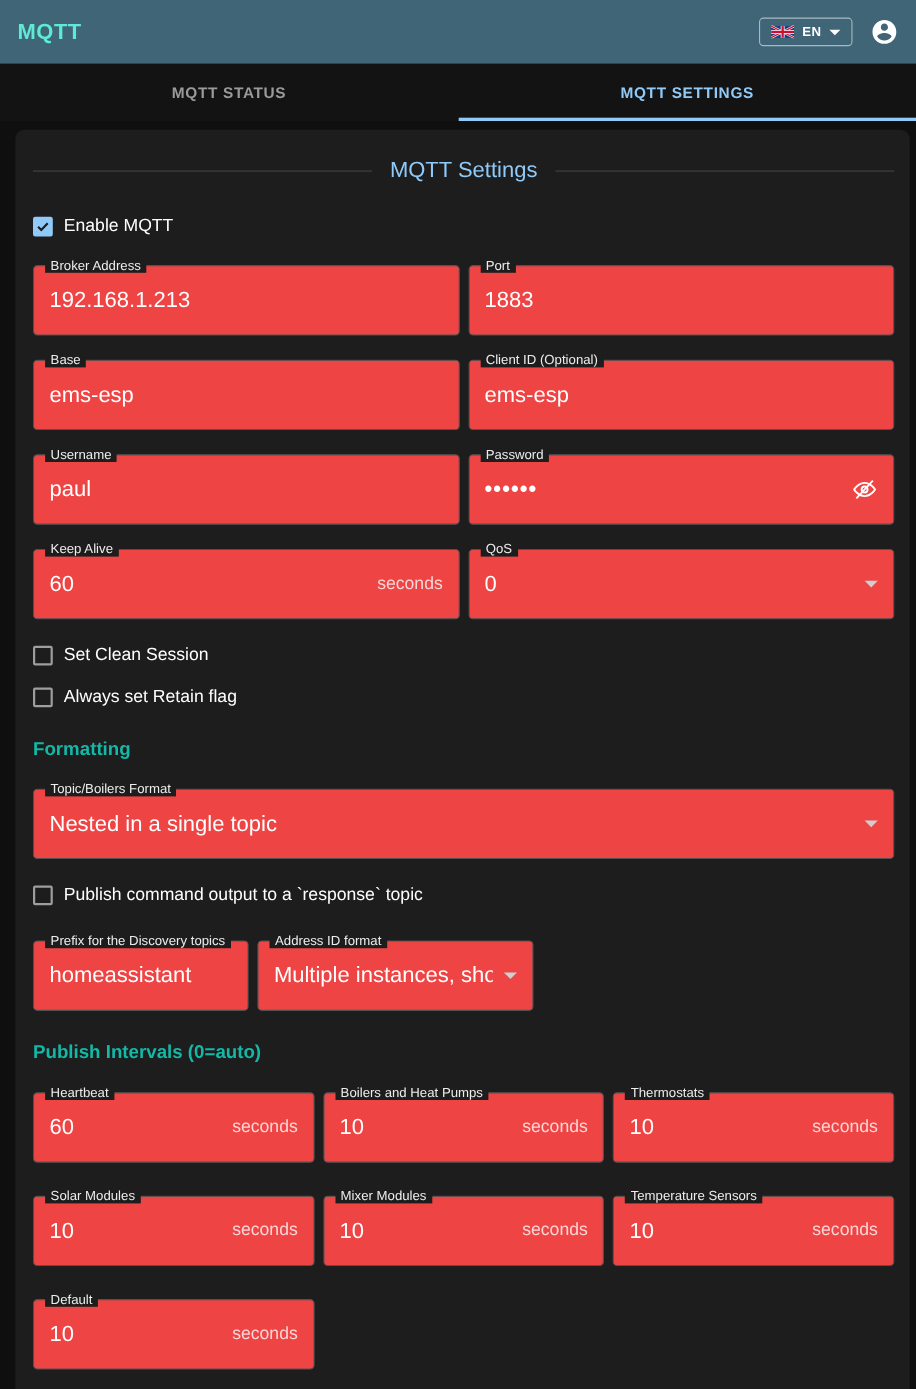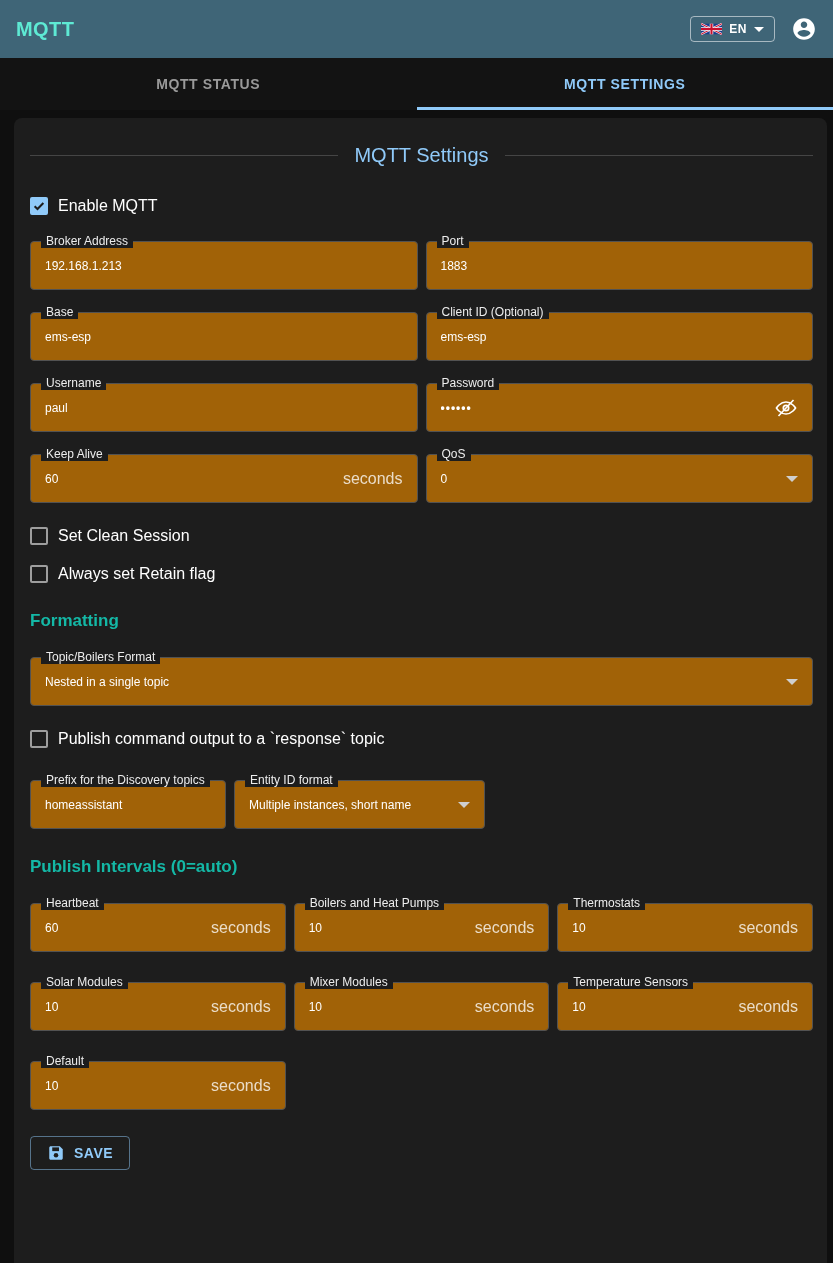--- a/index.html
+++ b/index.html
@@ -46,28 +46,28 @@
   .cb {
     width:18px; height:18px; border:2px solid #9e9e9e; border-radius:2px;
     flex:0 0 auto; display:flex; align-items:center; justify-content:center;
   }
   .cb.checked { border-color:#90caf9; background:#90caf9; }
   .cb-label { font-size:16px; color:#fff; }
   
   .frow { display:flex; gap:8px; }
   .field {
     position:relative; border:1px solid #525252; border-radius:4px;
-    height:49px; display:flex; align-items:center; padding:0 14px;
-    background:#a16207;
+    height:64px; display:flex; align-items:center; padding:0 14px;
+    background:#ef4444;
   }
   .field .flabel {
     position:absolute; top:-8px; left:10px; background:#1d1d1d;
     padding:0 5px; font-size:12px; color:#ededed; line-height:14px; white-space:nowrap;
   }
-  .field .fvalue { font-size:12px; color:#fff; flex:1; white-space:nowrap; overflow:hidden; }
+  .field .fvalue { font-size:20px; color:#fff; flex:1; white-space:nowrap; overflow:hidden; }
   .field .fadorn { font-size:16px; color:rgba(255,255,255,.78); margin-left:8px; }
   .caret-select { width:0; height:0; border-left:6px solid transparent; border-right:6px solid transparent; border-top:6px solid #cfcfcf; margin-left:10px; }
   .grow { flex:1; }
   .grid3 { display:grid; grid-template-columns:repeat(3, 1fr); gap:8px; }
   
   .save-btn {
     display:inline-flex; align-items:center; gap:9px;
     border:1px solid rgba(144,202,249,.5); border-radius:4px;
     background:transparent; color:#90caf9;
     font-family:"Liberation Sans",sans-serif;
@@ -210,21 +210,21 @@
     <span class="cb-label">Publish command output to a `response` topic</span>
   </div>
 
 
   <div class="frow mt32" style="margin-left:-8px; padding-left:8px;">
     <div class="field" style="width:196px;">
       <span class="flabel">Prefix for the Discovery topics</span>
       <span class="fvalue">homeassistant</span>
     </div>
     <div class="field" style="width:251px;">
-      <span class="flabel">Entity ID format</span>
+      <span class="flabel">Address ID format</span>
       <span class="fvalue">Multiple instances, short name</span>
       <span class="caret-select"></span>
     </div>
   </div>
 
   <div class="section-heading mt28">Publish Intervals (0=auto)</div>
 
   <div class="grid3 mt26">
     <div class="field">
       <span class="flabel">Heartbeat</span>

